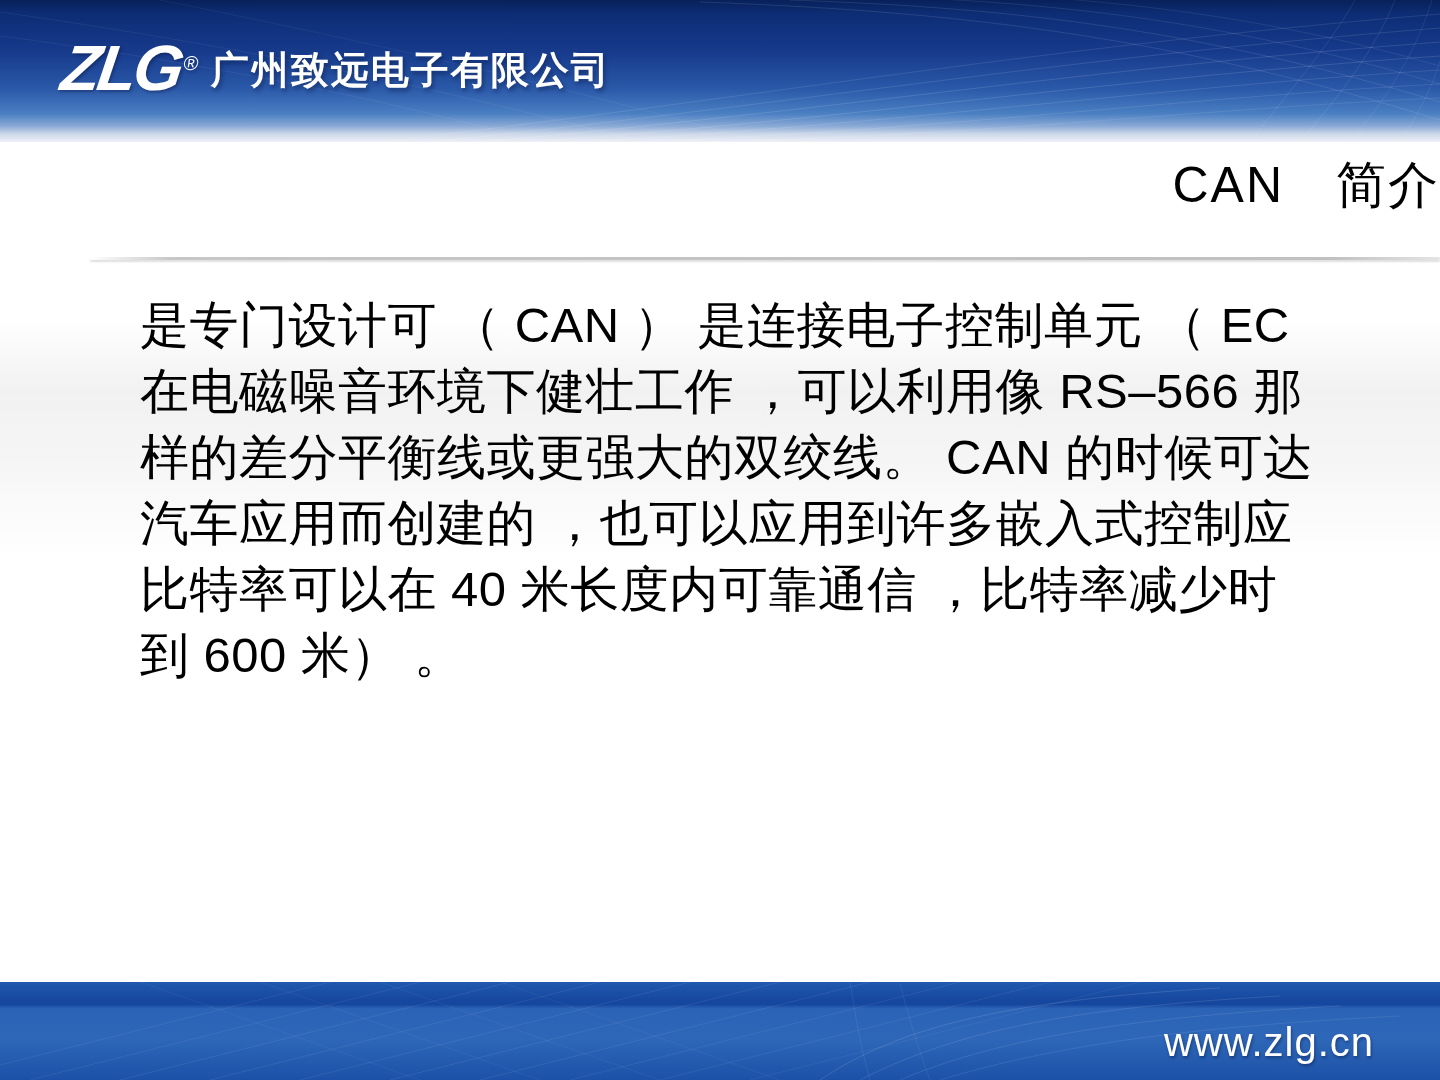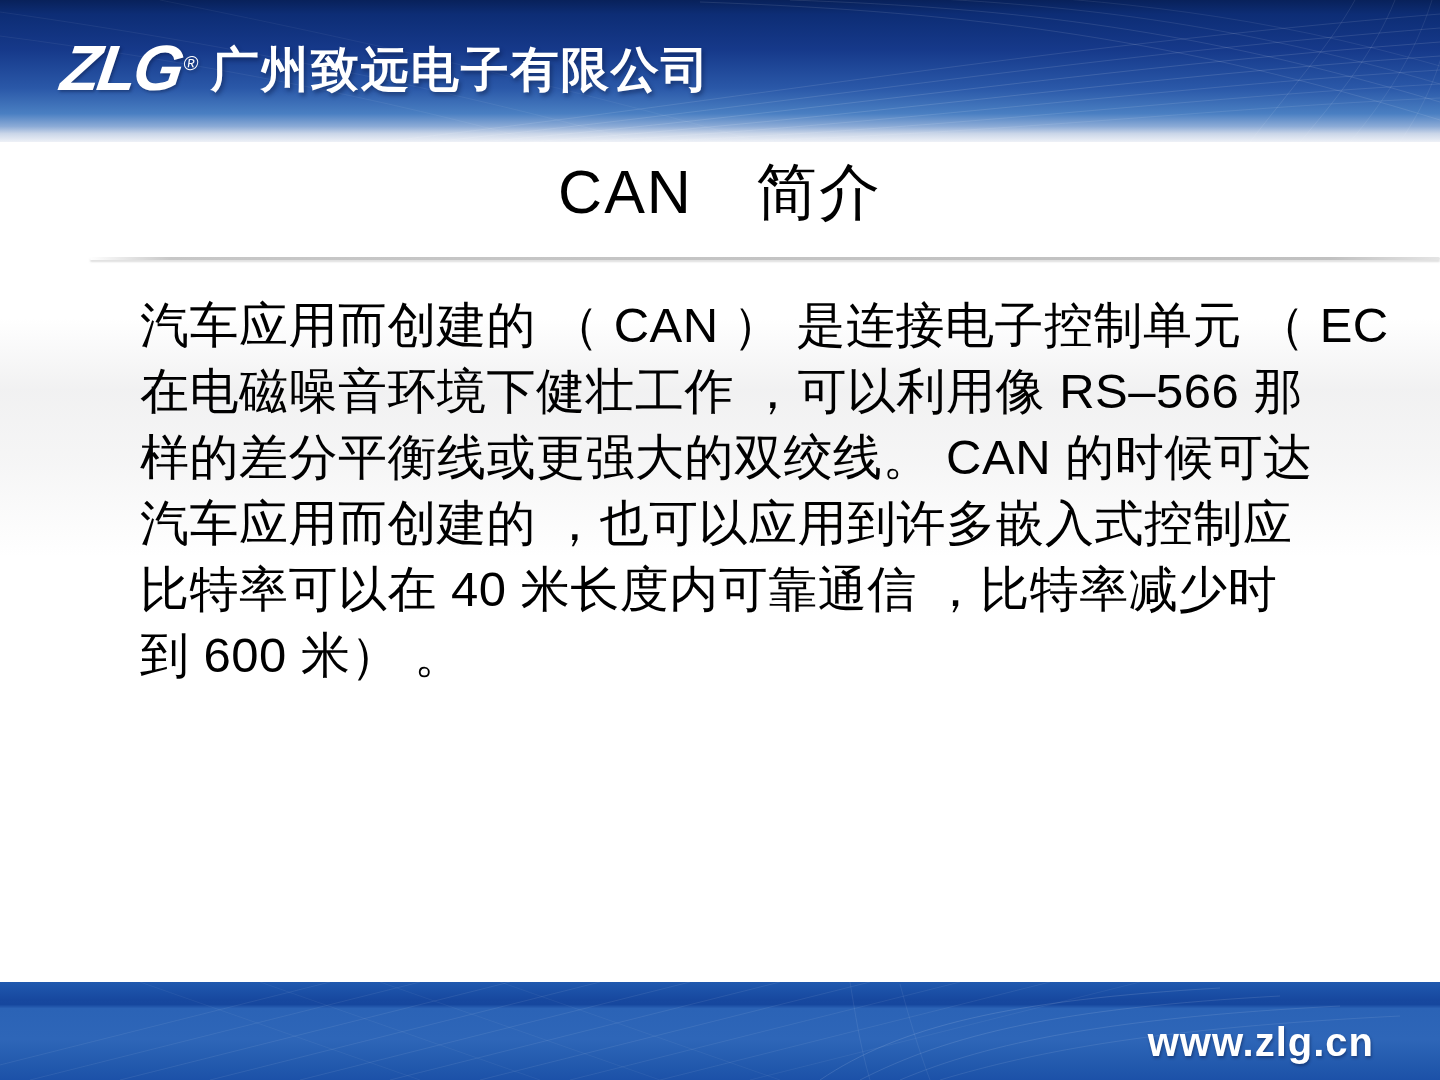--- a/index.html
+++ b/index.html
@@ -38,36 +38,37 @@
     transform: skewX(-8deg);
     text-shadow: 2px 2px 3px rgba(5,15,50,0.35);
   }
   .logo-reg {
     position: relative; top: 2px; left: 2px;
     color: #ffffff; font-size: 20px; font-weight: 400;
     font-style: normal; line-height: 20px;
   }
   .company-name {
     margin-left: 18px;
-    color: #ffffff; font-size: 48px; font-weight: 700;
+    color: #ffffff; font-size: 38px; font-weight: 700;
     line-height: 92px; letter-spacing: 2px;
     text-shadow: 2px 3px 4px rgba(5,15,50,0.4);
     white-space: nowrap;
   }
 
   
   .title-wrap {
     position: absolute; top: 152px; left: 0;
     width: 1440px; text-align: center;
   }
   .slide-title {
     margin: 0;
-    font-size: 61px; font-weight: 400;
+    font-size: 50px; font-weight: 400;
     color: #000000; letter-spacing: 2px;
     font-family: "Liberation Sans", "DejaVu Sans", sans-serif;
+    text-align: right;
   }
   .title-rule {
     position: absolute; top: 257px; left: 90px; right: 0;
     height: 3px;
     background: linear-gradient(to right,
       rgba(140,140,140,0) 0%, rgba(130,130,130,0.45) 6%,
       rgba(130,130,130,0.5) 92%, rgba(150,150,150,0.25) 100%);
     border-radius: 2px;
     box-shadow: 0 2px 2px rgba(160,160,160,0.35);
   }
@@ -97,21 +98,21 @@
     position: absolute; bottom: 0; left: 0;
     width: 1440px; height: 98px;
     background: linear-gradient(180deg,
       #2059af 0%, #17489f 18%, #16479e 23%,
       #2b63b6 27%, #2e66b8 58%, #2259ad 85%, #1c51a8 100%);
     overflow: hidden;
   }
   .footer-mesh { position: absolute; top: 0; left: 0; }
   .website {
     position: absolute; top: 38px; right: 66px;
-    color: #ffffff; font-size: 40px; font-weight: 700;
+    color: #ffffff; font-size: 40px; font-weight: 400;
     letter-spacing: 1px;
     text-shadow: 1px 2px 3px rgba(5,15,50,0.4);
   }
 </style>
 </head>
 <body>
 
 <div class="slide">
 
   <div class="header">
@@ -146,21 +147,21 @@
   </div>
 
   <div class="title-wrap">
     <h1 class="slide-title">CAN　简介</h1>
   </div>
   <div class="title-rule"></div>
 
   <div class="bg-band"></div>
 
   <div class="body-text">
-    <div class="body-line">汽车应用而创建的 （ CAN ） 是连接电子控制单元 （ EC</div>
+    <div class="body-line">是专门设计可 （ CAN ） 是连接电子控制单元 （ EC</div>
     <div class="body-line">在电磁噪音环境下健壮工作 ，可以利用像 RS–566 那</div>
     <div class="body-line">样的差分平衡线或更强大的双绞线。 CAN 的时候可达</div>
     <div class="body-line">汽车应用而创建的 ，也可以应用到许多嵌入式控制应</div>
     <div class="body-line">比特率可以在 40 米长度内可靠通信 ，比特率减少时</div>
     <div class="body-line">到 600 米） 。</div>
   </div>
 
   <div class="footer">
     <svg class="footer-mesh" width="1440" height="98" viewBox="0 0 1440 98">
       <g stroke="#ffffff" fill="none" stroke-width="1">

